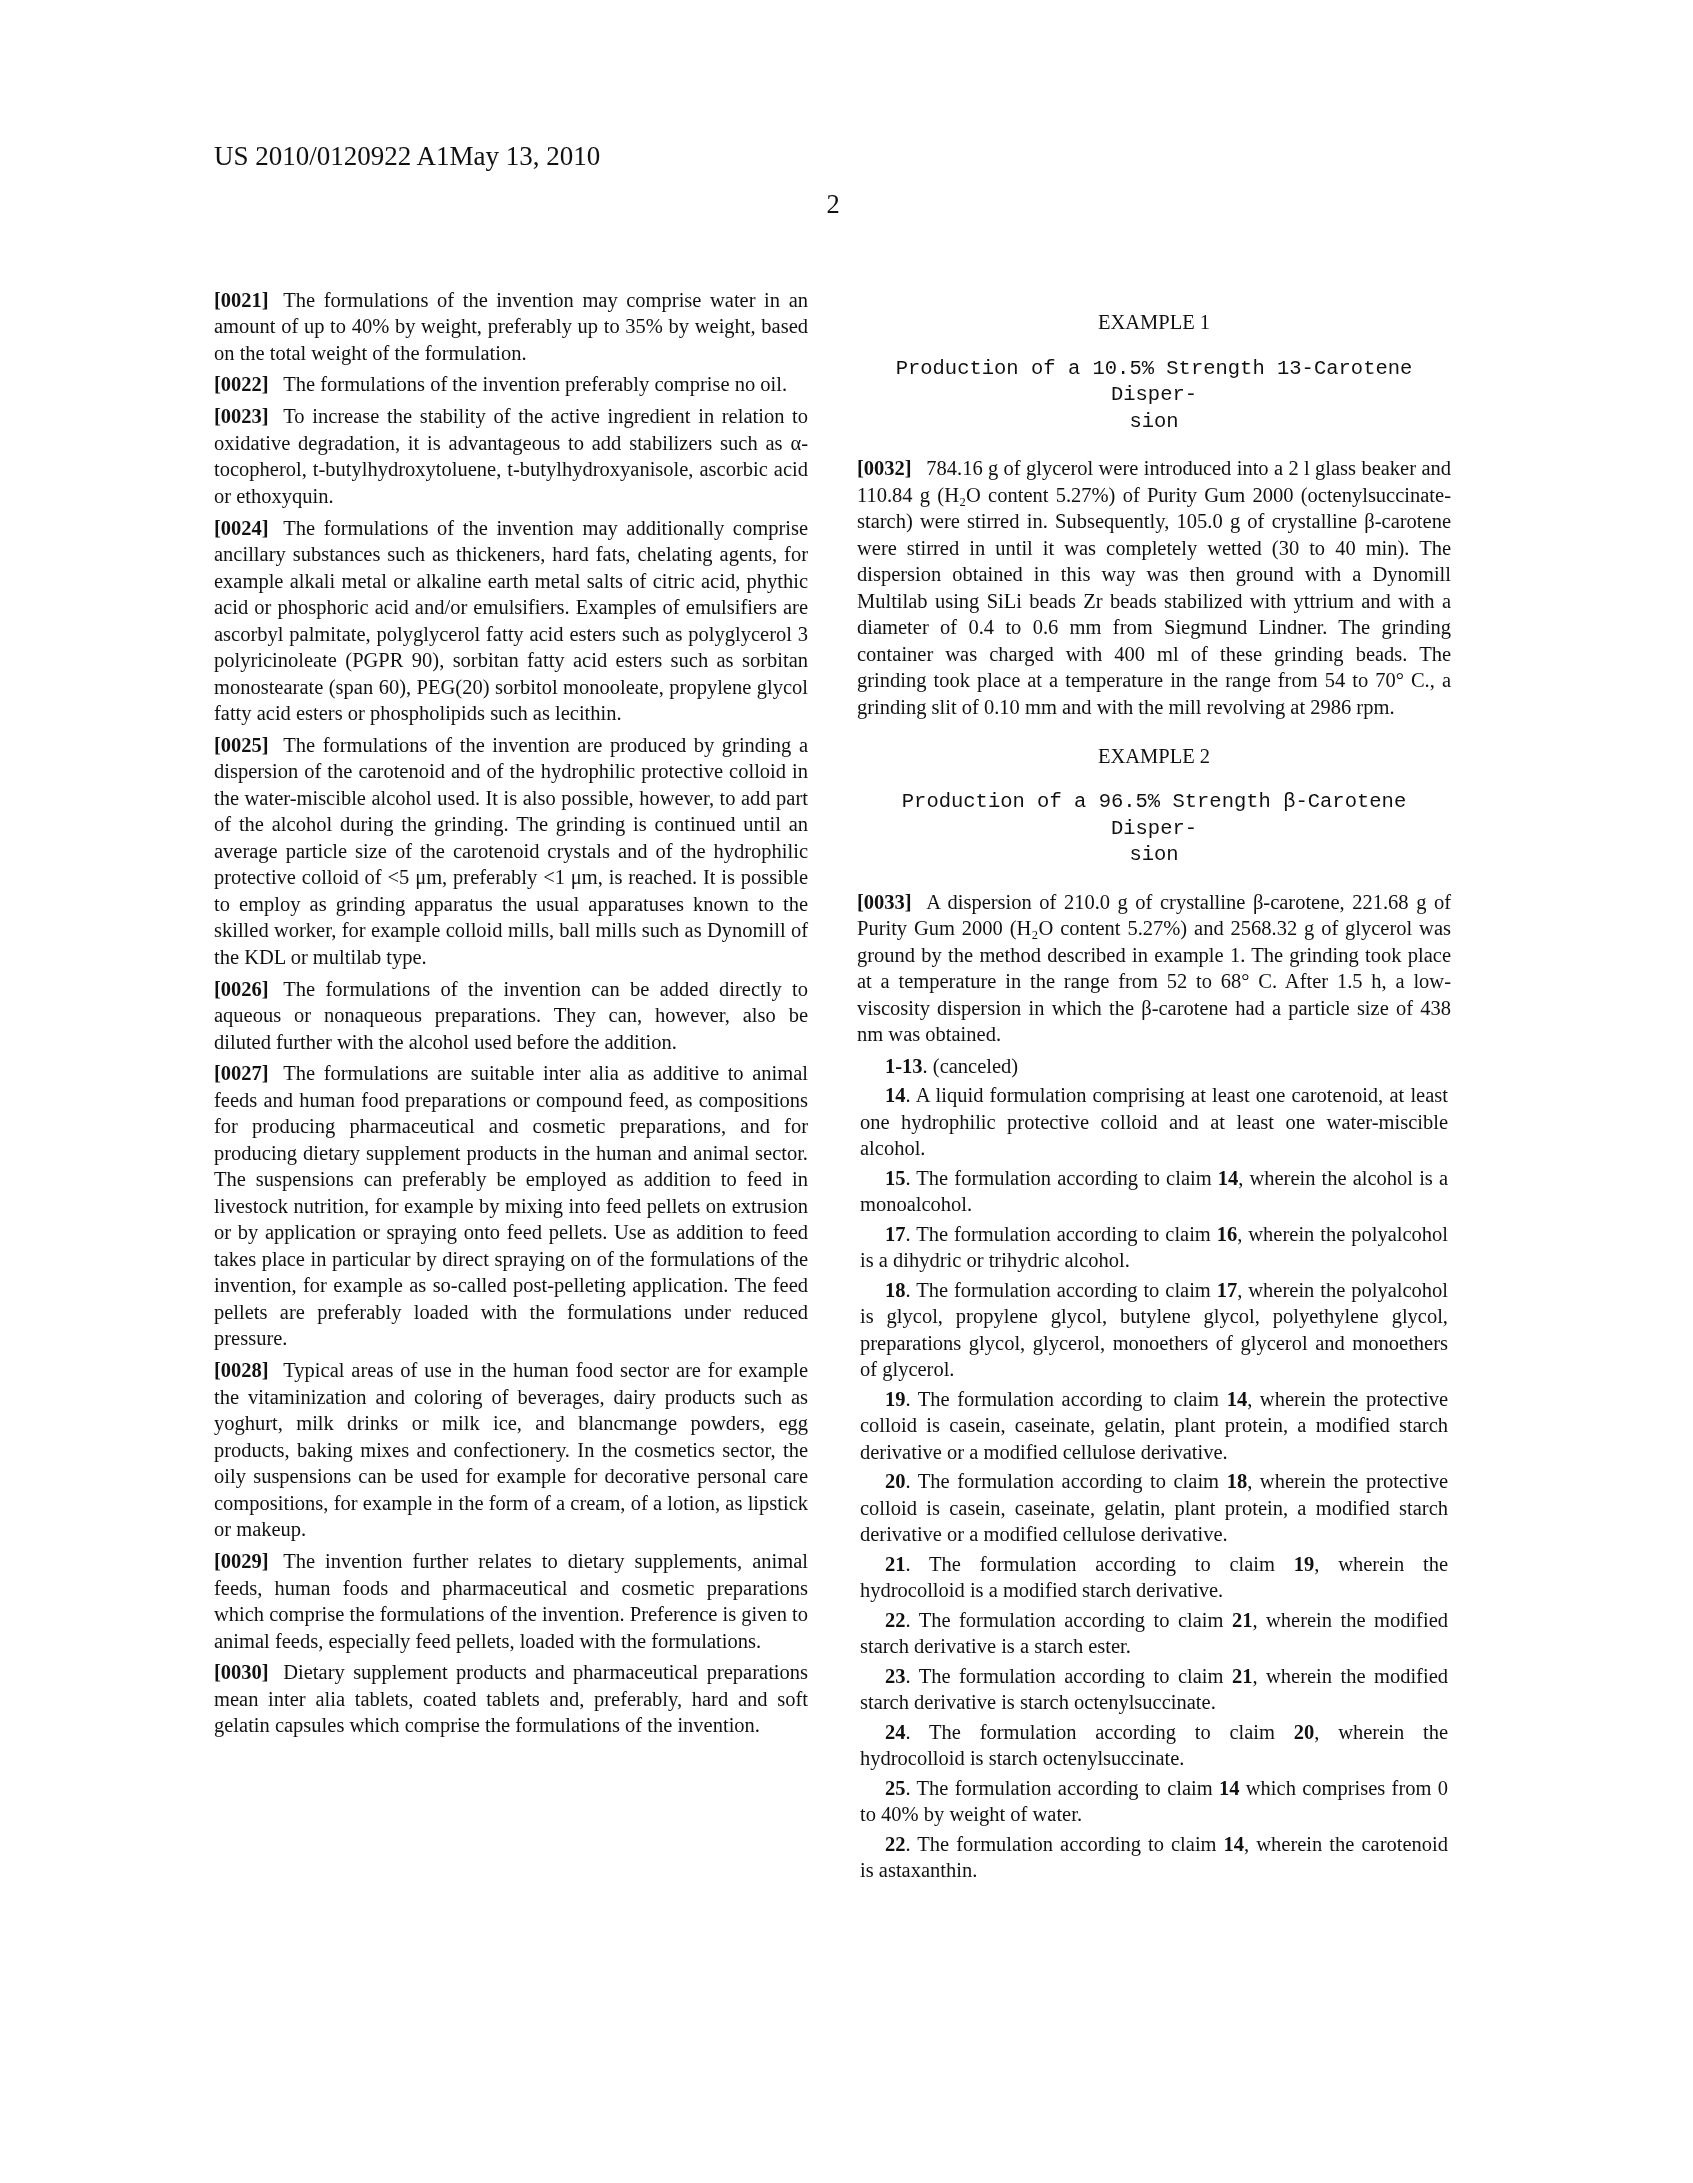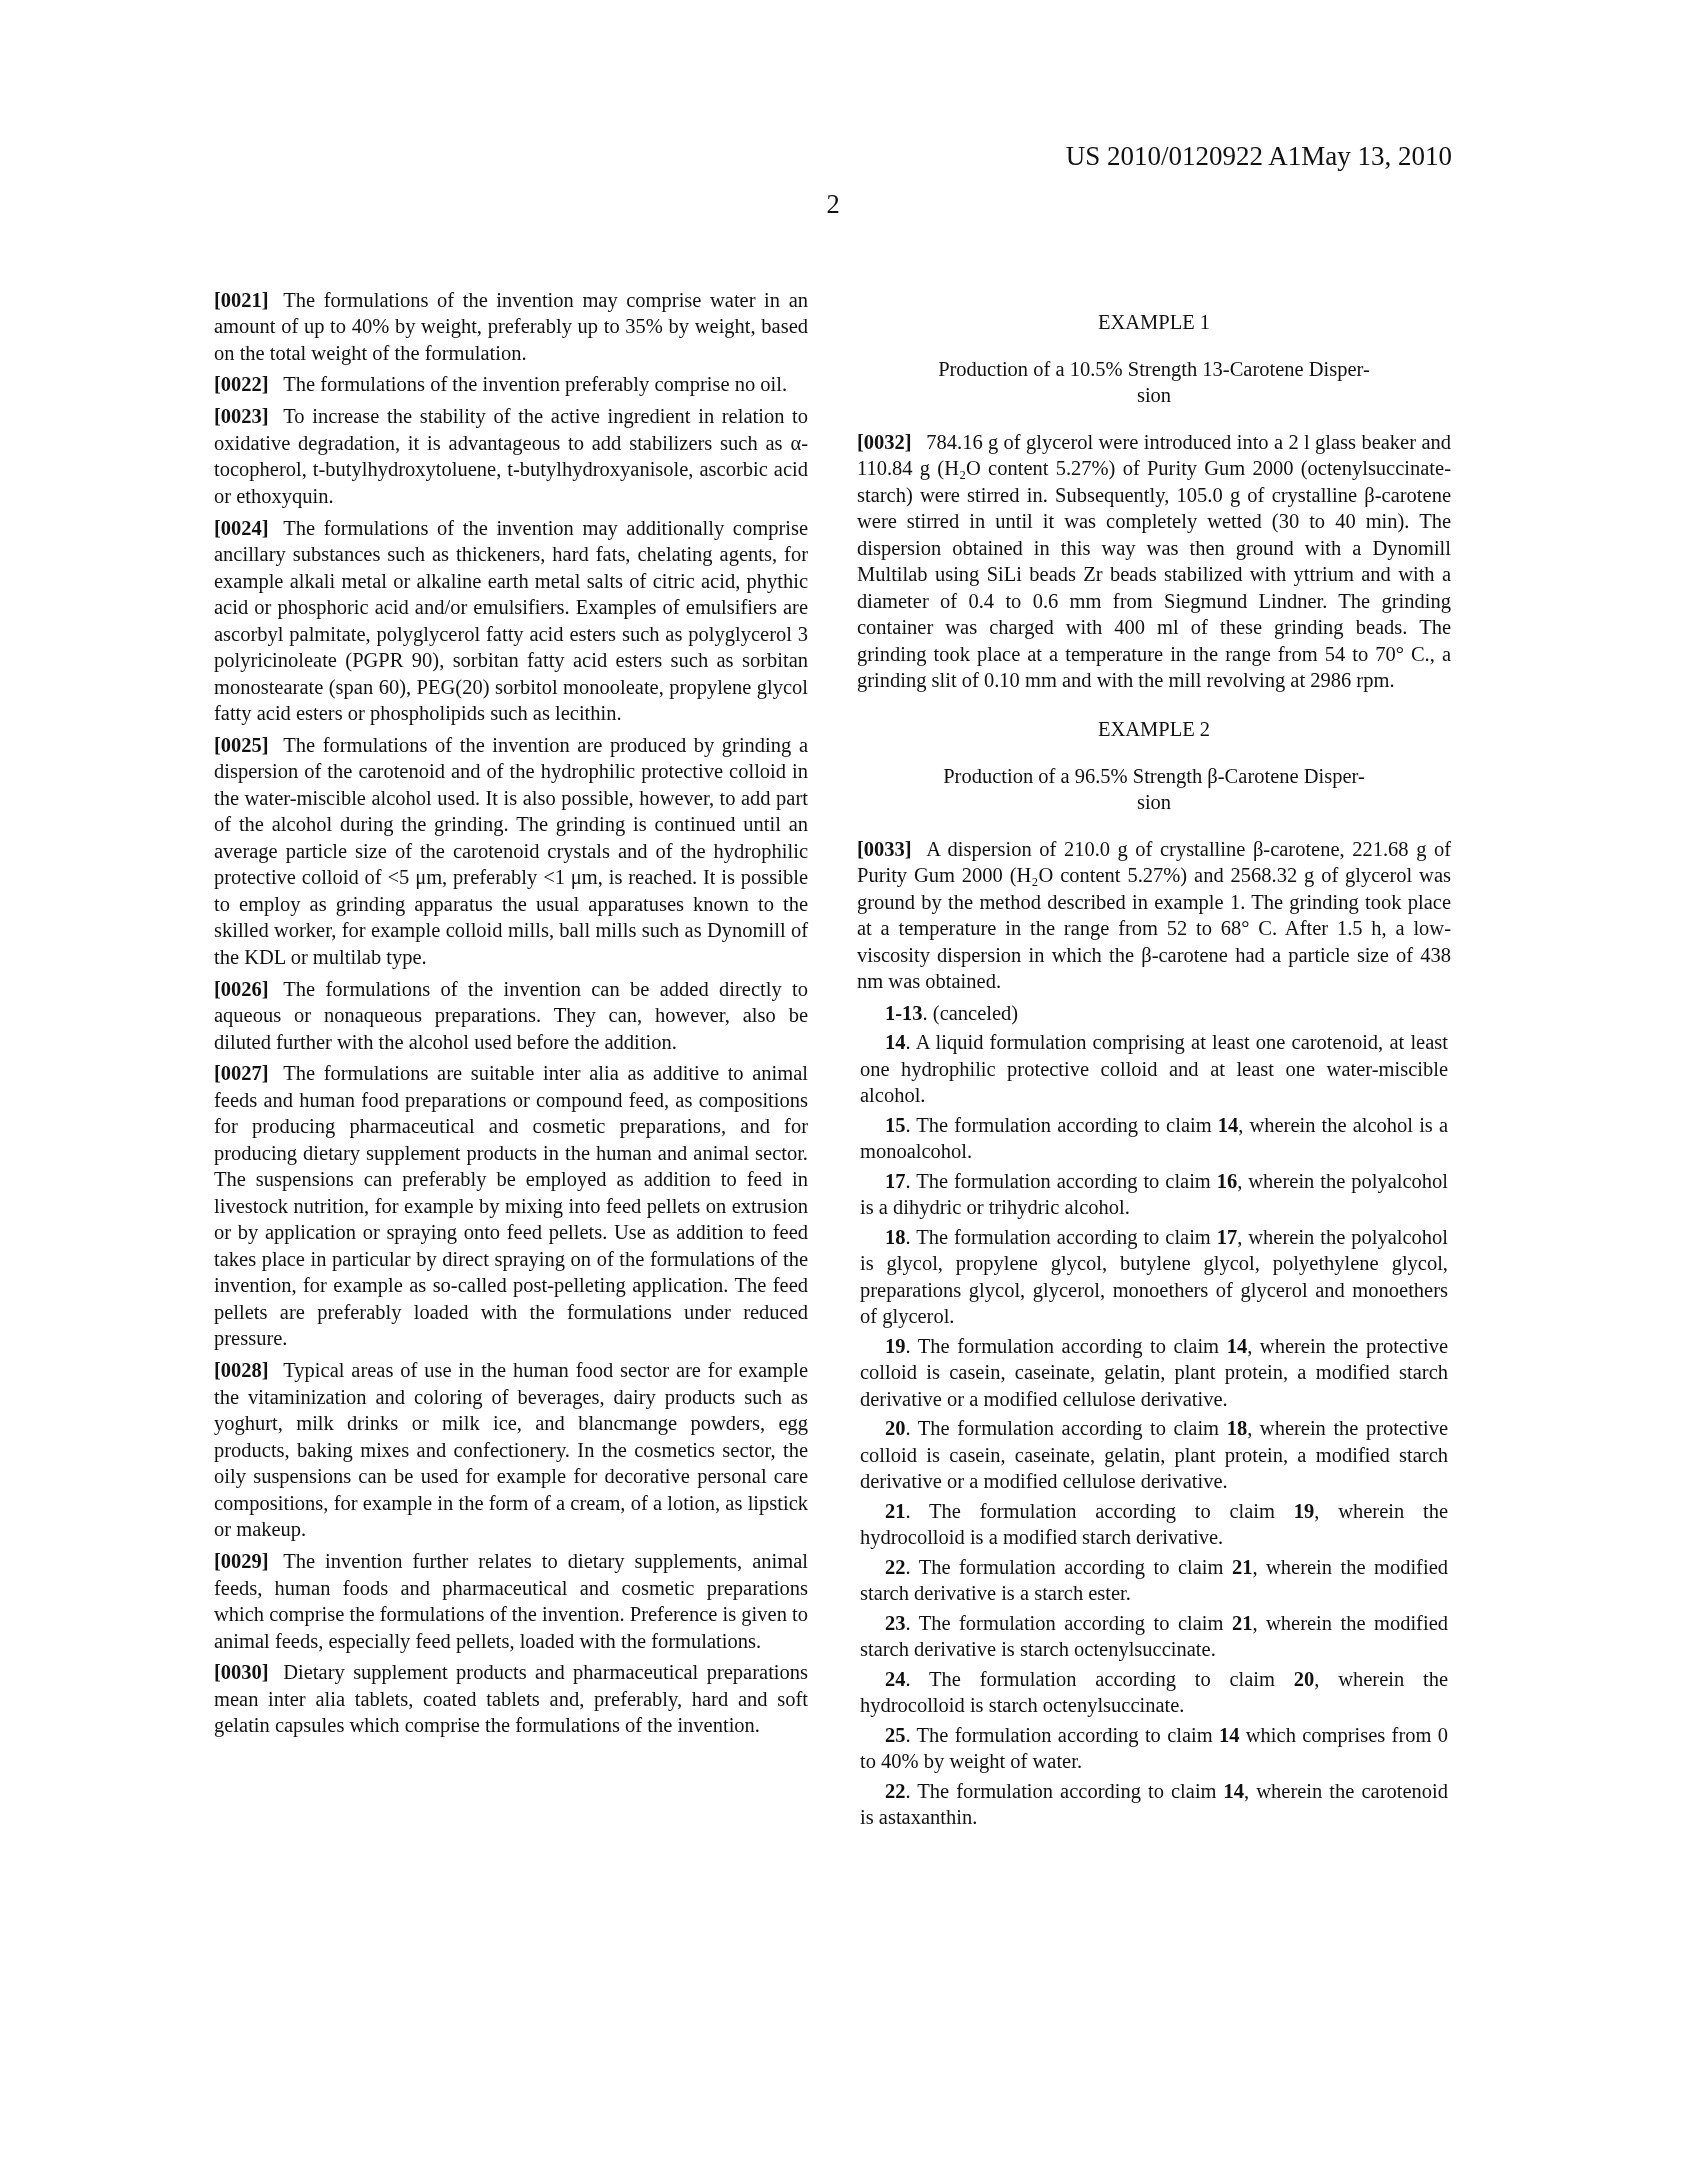--- a/index.html
+++ b/index.html
@@ -9,21 +9,21 @@
     height: 2183px;
     margin: 0 auto;
     background: #ffffff;
     color: #111111;
     font-family: "Liberation Serif", "DejaVu Serif", serif;
     position: relative;
     padding: 142px 242px 66px 214px;
   }
   .header {
     display: flex;
-    justify-content: flex-end;
+    justify-content: flex-start;
     align-items: baseline;
     font-size: 27px;
     line-height: 1.1;
   }
   .page-number {
     text-align: center;
     font-size: 26.5px;
     margin-top: 17px;
   }
   .columns {
@@ -40,20 +40,21 @@
   .col p { margin: 0 0 5.3px 0; }
   .ptag { font-weight: bold; margin-right: 14.6px; }
   .heading {
     text-align: center;
     margin: 22.5px 0 20px 0 !important;
   }
   .subheading {
     text-align: center;
     white-space: pre-line;
     margin: 0 0 20px 0 !important;
+    font-family: Liberation Mono, monospace;
   }
   .claim {
     text-indent: 25px;
     margin: 3px !important;
     text-align: justify;
   }
   .claim b { font-weight: bold; }
 </style>
 </head>
 <body>

